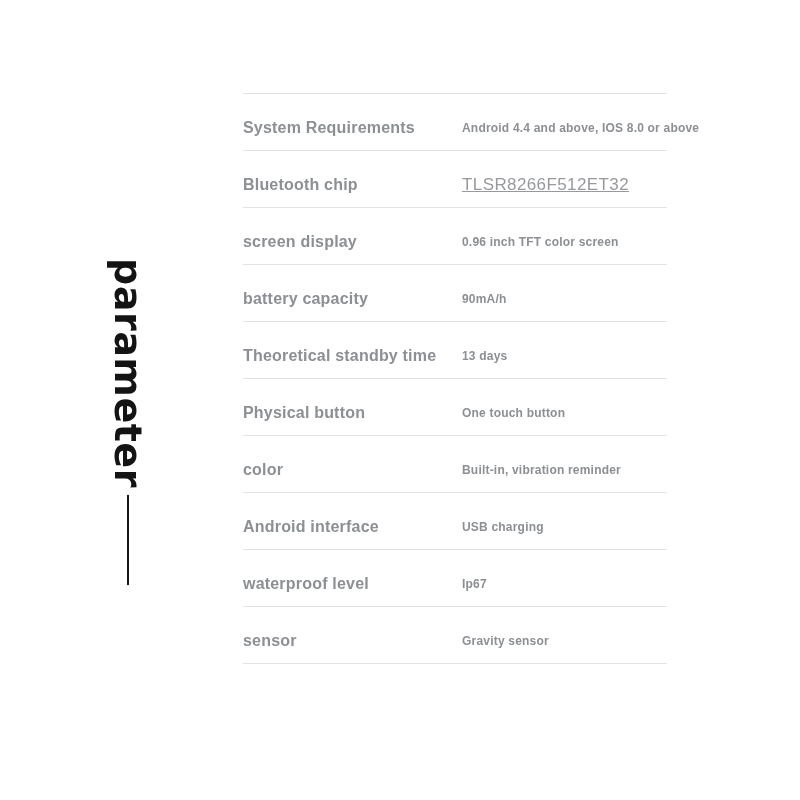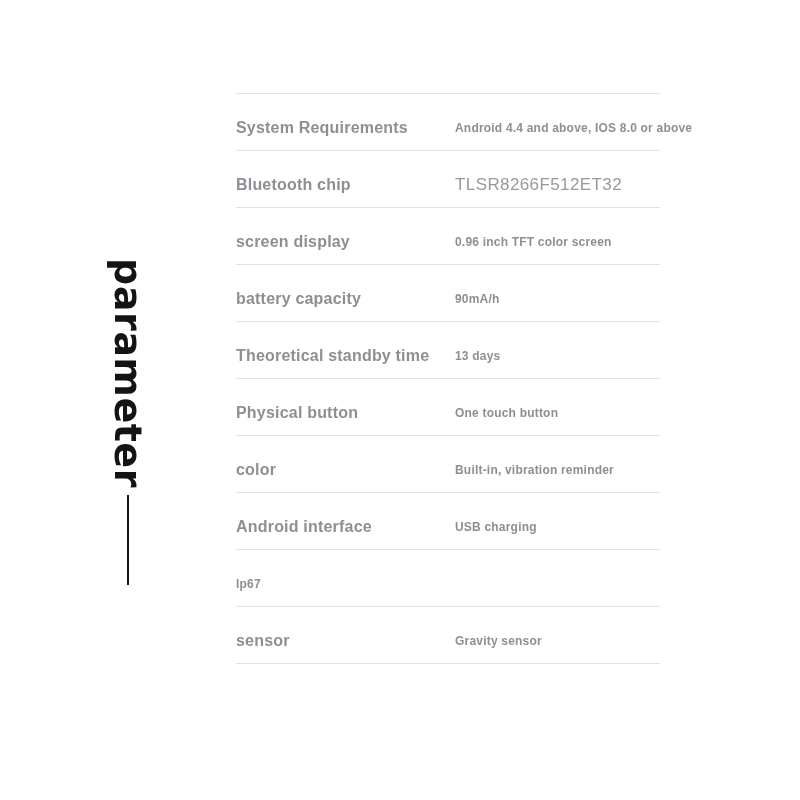--- a/index.html
+++ b/index.html
@@ -43,21 +43,21 @@
     left: 127px;
     top: 495px;
     width: 2px;
     height: 90px;
     background: var(--ink, #141414);
   }
 
   
   .spec-table {
     position: absolute;
-    left: 236px;
+    left: 243px;
     top: 93px;
     width: 424px;
     border-top: 1px solid var(--divider, #e2e2e2);
   }
   .row {
     box-sizing: border-box;
     height: 57px;
     display: flex;
     align-items: center;
     padding-top: 12px;
@@ -77,20 +77,21 @@
     font-size: 12px;
     letter-spacing: 0.2px;
     color: var(--text-gray, #8c8f93);
     white-space: nowrap;
   }
   .value-regular {
     font-weight: normal;
     font-size: 17px;
     letter-spacing: 0.4px;
     color: var(--chip-gray, #97999c);
+    text-decoration: underline;
   }
 </style>
 </head>
 <body>
 
 <div class="vignette"></div>
 
 <div class="side-title">parameter</div>
 <div class="side-line"></div>
 
@@ -132,20 +133,21 @@
     <div class="label">color</div>
     <div class="value">Built-in, vibration reminder</div>
   </div>
 
   <div class="row">
     <div class="label">Android interface</div>
     <div class="value">USB charging</div>
   </div>
 
   <div class="row">
+    <div class="label">waterproof level</div>
     <div class="value">Ip67</div>
   </div>
 
   <div class="row">
     <div class="label">sensor</div>
     <div class="value">Gravity sensor</div>
   </div>
 
 </div>
 

